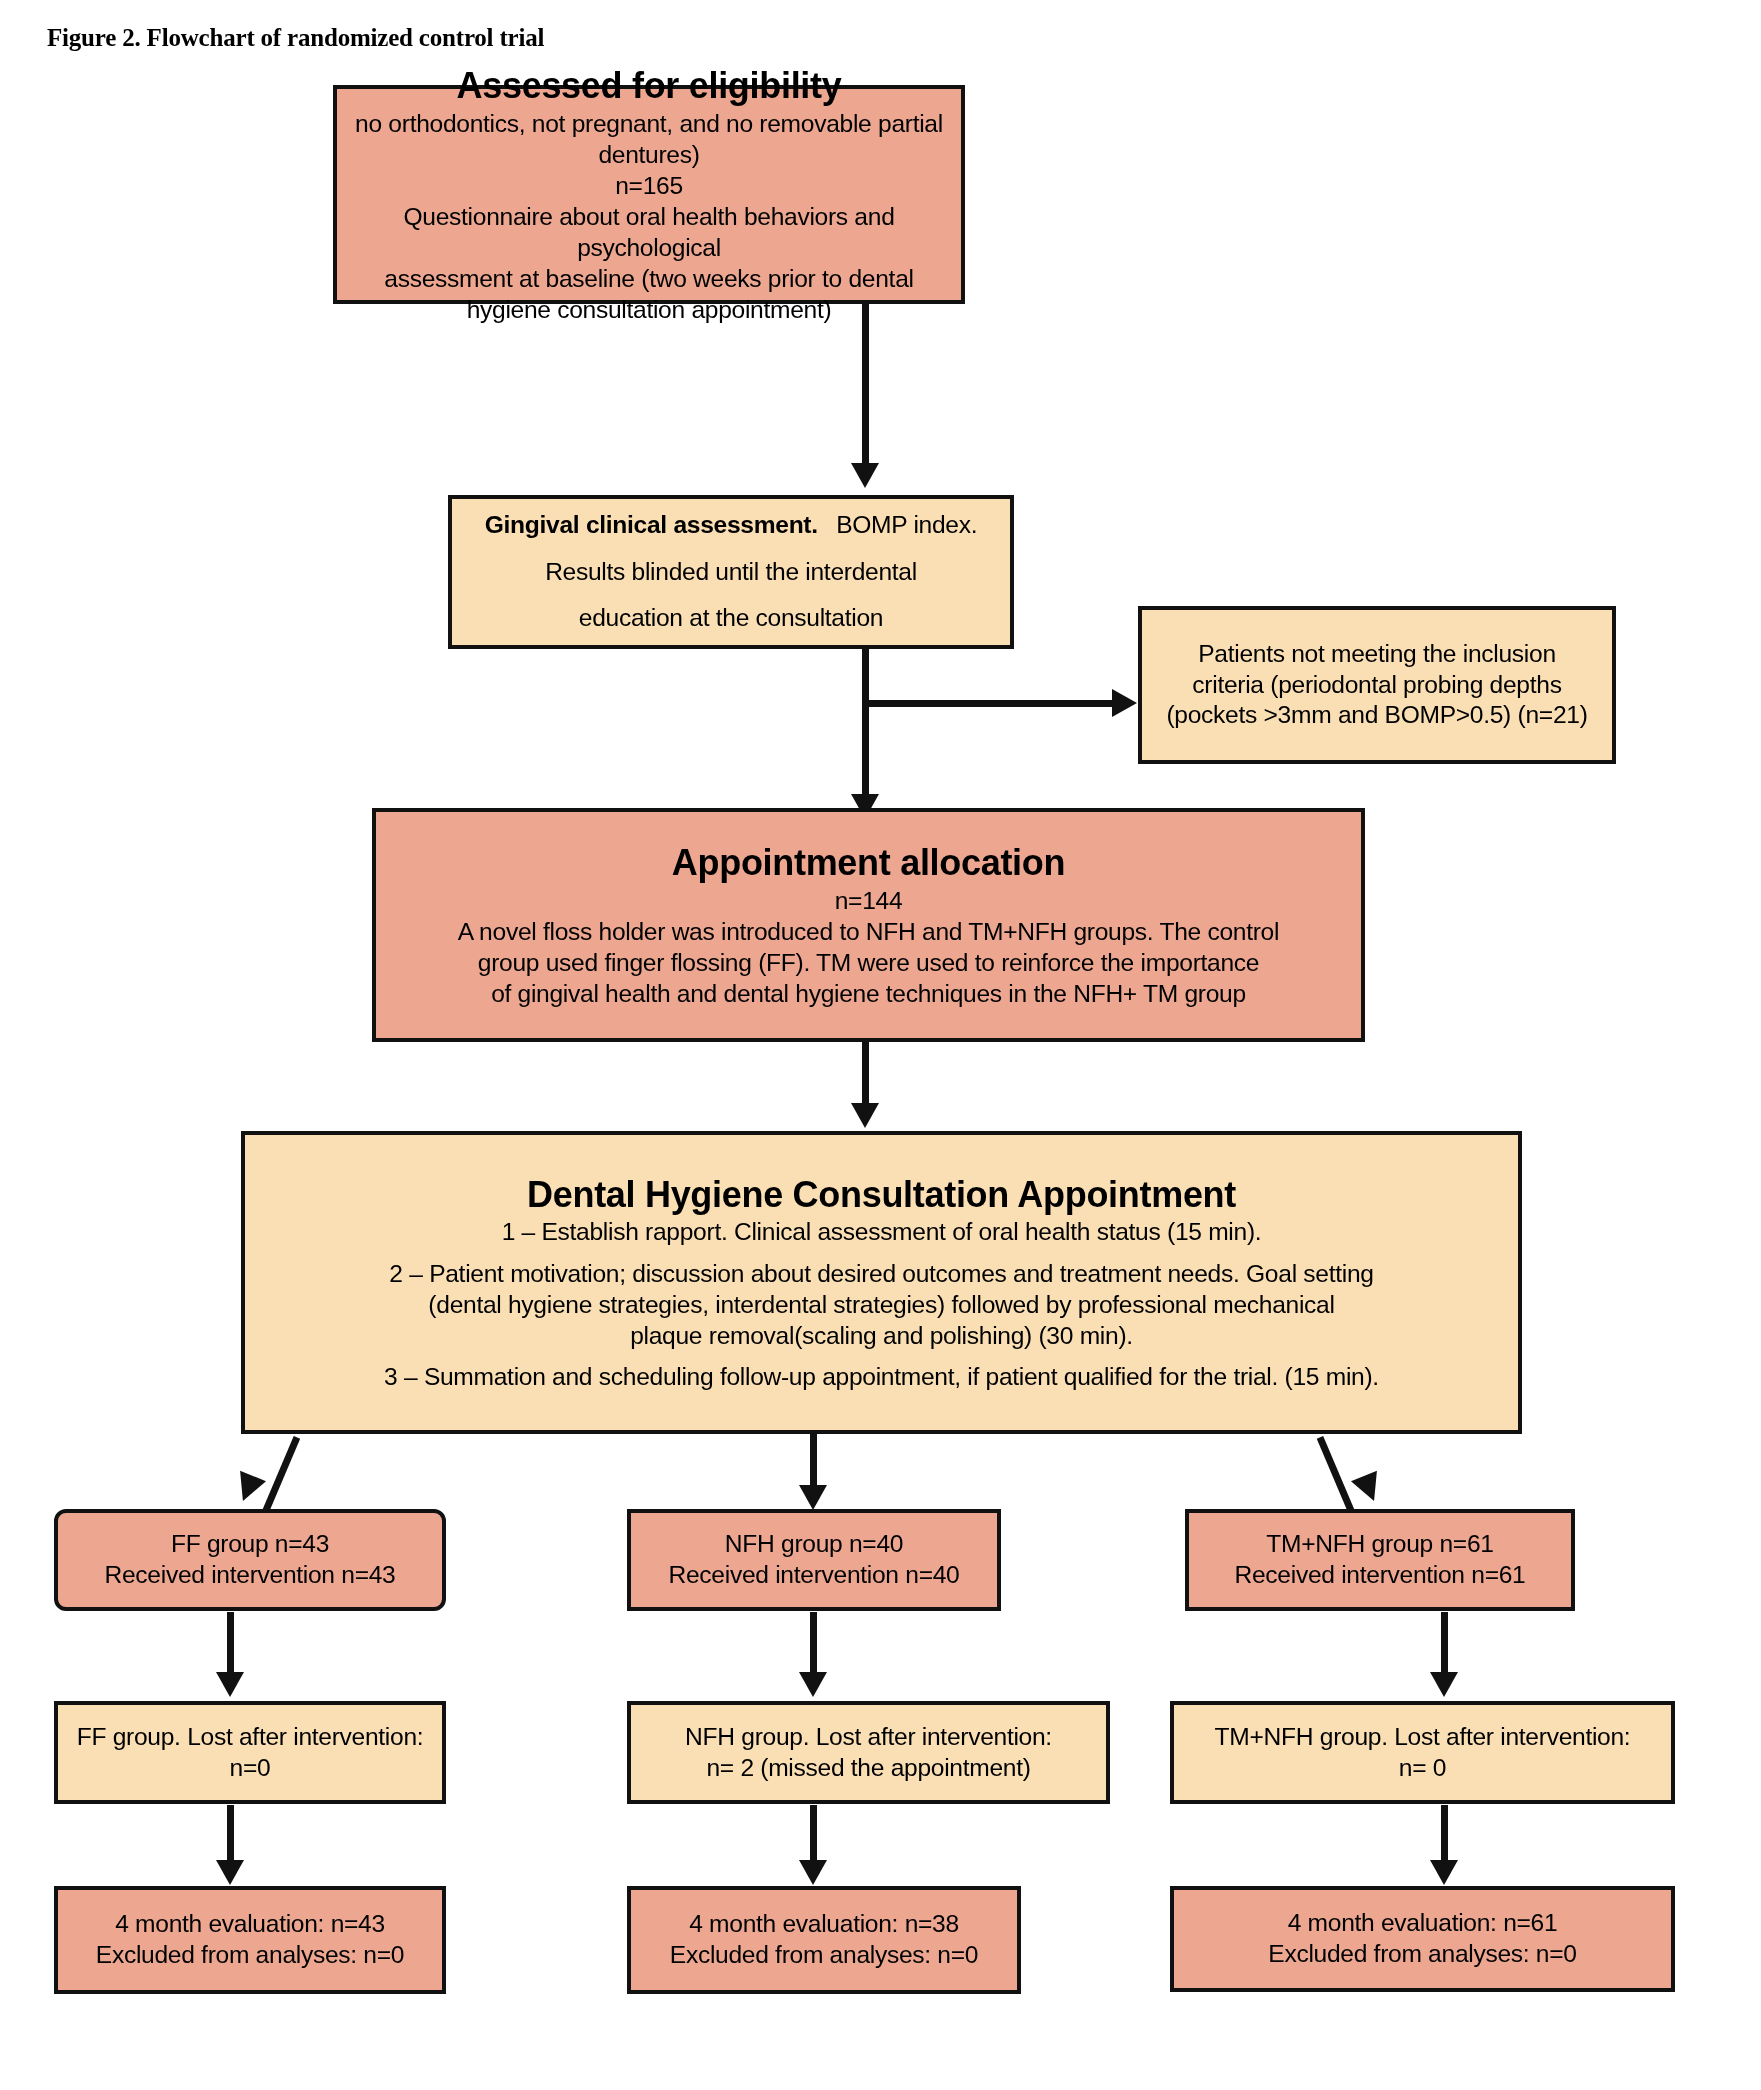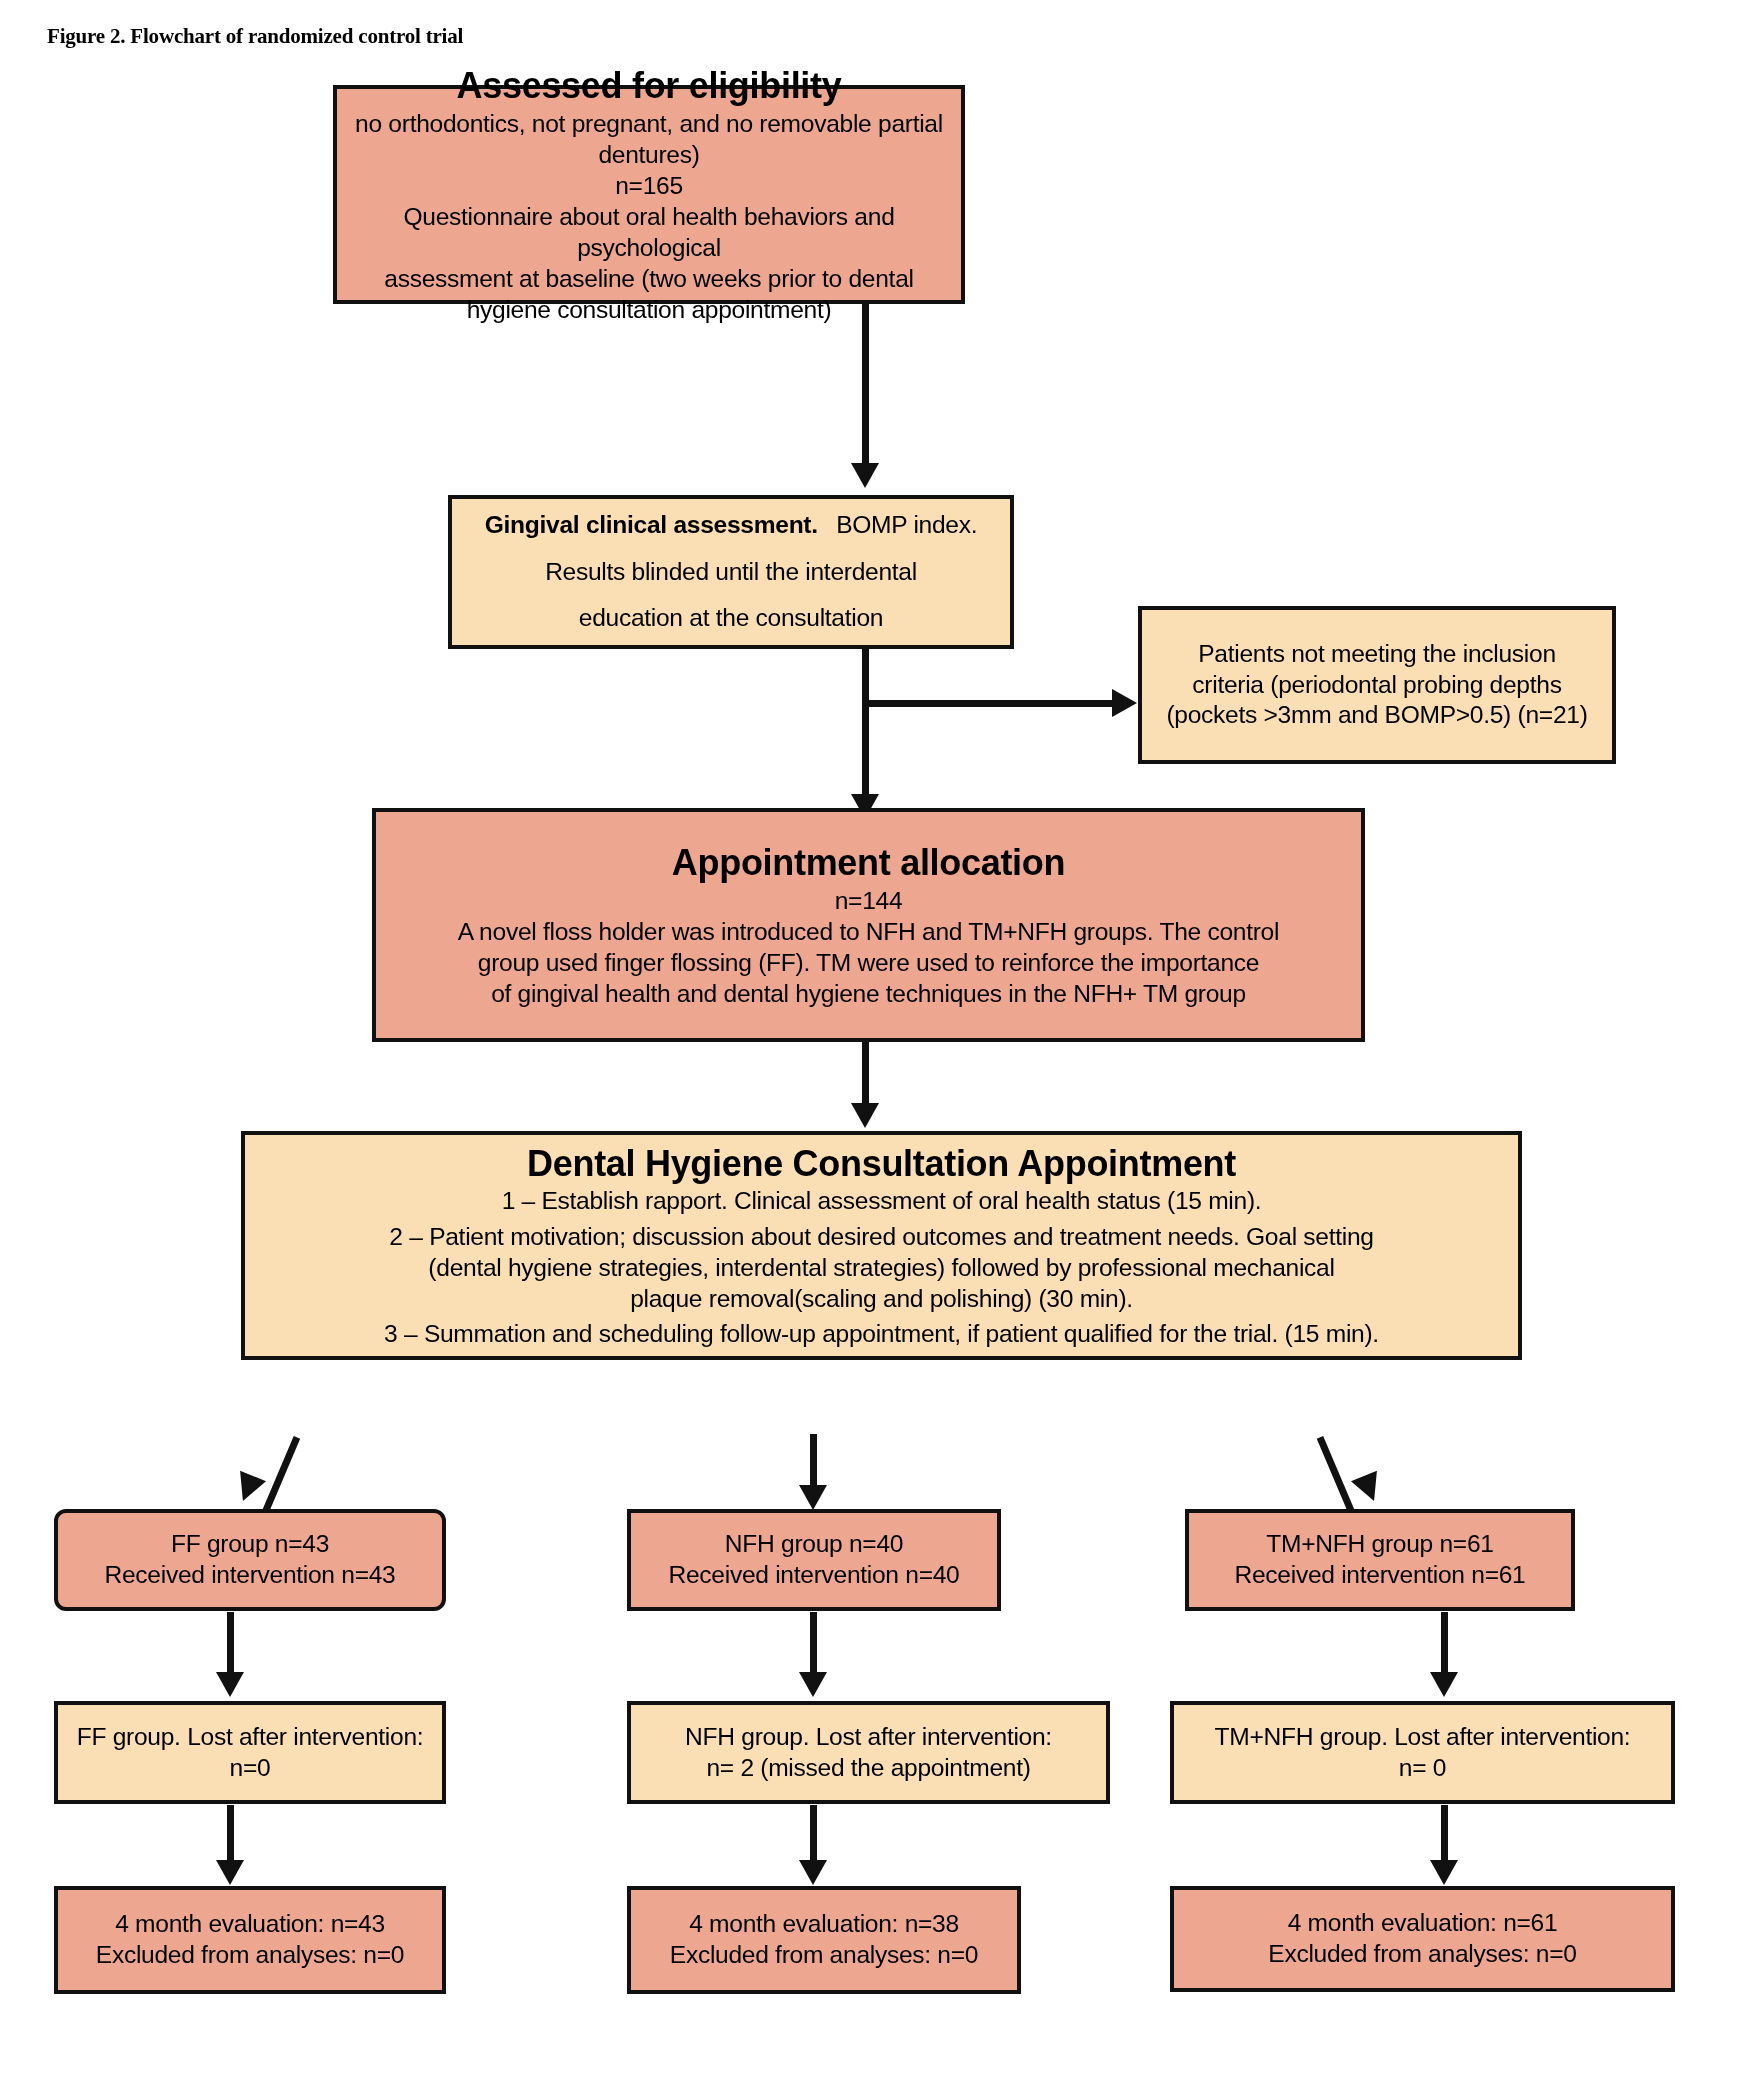--- a/index.html
+++ b/index.html
@@ -15,21 +15,21 @@
     color: #000000;
     overflow: hidden;
   }
 
   #figure-title {
     position: absolute;
     left: 47px;
     top: 23.6px;
     font-family: "Liberation Serif", serif;
     font-weight: bold;
-    font-size: 21px;
+    font-size: 25px;
     letter-spacing: -0.2px;
     white-space: nowrap;
   }
 
   .node {
     position: absolute;
     box-sizing: border-box;
     border: 4.9px solid #111111;
     display: flex;
     flex-direction: column;
@@ -136,21 +136,21 @@
   <div class="hdr">Appointment allocation</div>
   <div class="ln">n=144</div>
   <div class="ln">A novel floss holder was introduced to NFH and TM+NFH groups. The control</div>
   <div class="ln">group used finger flossing (FF). TM were used to reinforce the importance</div>
   <div class="ln">of gingival health and dental hygiene techniques in the NFH+ TM group</div>
 </div>
 
 <div class="vline" style="left:862px; top:1042px; height:65px;"></div>
 <div class="arrow-down" style="left:851px; top:1103px;"></div>
 
-<div class="node cream" style="left:241px; top:1131px; width:1281px; height:229px;text-align:center;">
+<div class="node cream" style="left:241px; top:1131px; width:1281px; height:303px;text-align:center;">
   <div class="hdr">Dental Hygiene Consultation Appointment</div>
   <div class="ln">1 – Establish rapport. Clinical assessment of oral health status (15 min).</div>
   <div class="gap"></div>
   <div class="ln">2 – Patient motivation; discussion about desired outcomes and treatment needs. Goal setting</div>
   <div class="ln">(dental hygiene strategies, interdental strategies) followed by professional mechanical</div>
   <div class="ln">plaque removal(scaling and polishing) (30 min).</div>
   <div class="gap"></div>
   <div class="ln">3 – Summation and scheduling follow-up appointment, if patient qualified for the trial. (15 min).</div>
 </div>
 

